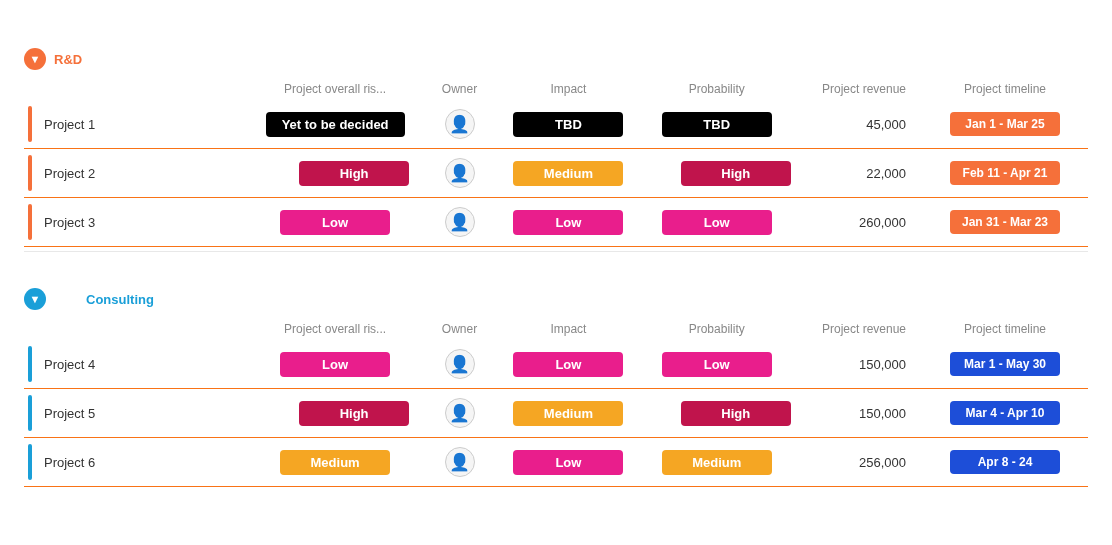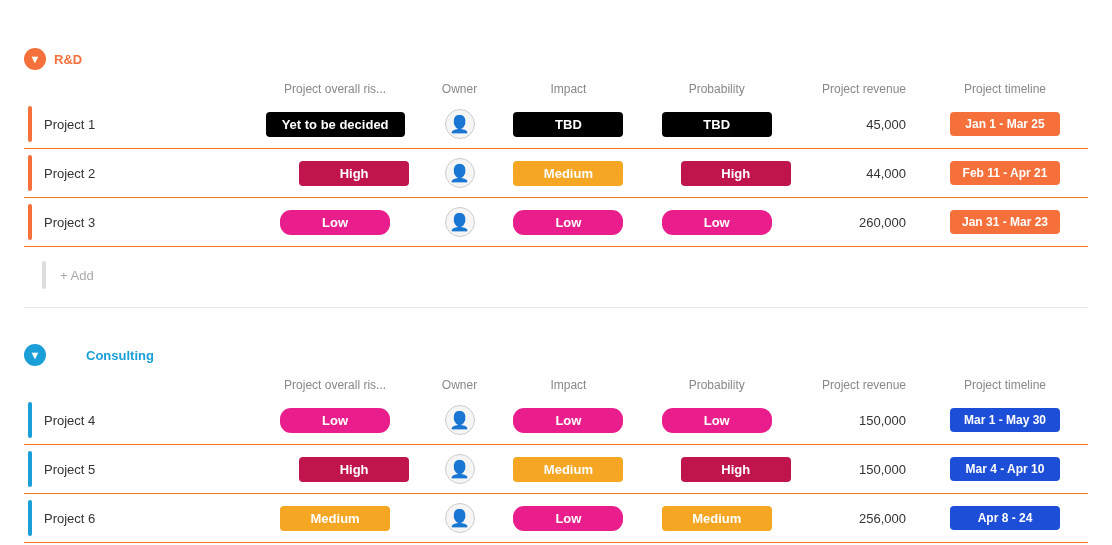--- a/index.html
+++ b/index.html
@@ -86,21 +86,20 @@
     }
     .badge-yet {
       background: #000000;
     }
     .badge-high {
       background: #c0144c;
       margin-left: 38px;
     }
     .badge-low {
       background: #e91e8c;
-      border-radius: 11px;
     }
     .badge-medium {
       background: #f5a623;
     }
     .timeline-badge {
       display: inline-block;
       border-radius: 4px;
       padding: 5px 12px;
       font-size: 12px;
       font-weight: bold;
@@ -196,44 +195,36 @@
             <td class="col-project">
               <div class="row-left">
                 <div class="row-bar" style="background:#f5703a"></div>
                 <span class="project-name">Project 2</span>
               </div>
             </td>
             <td class="centered col-risk"><span class="badge badge-high">High</span></td>
             <td class="centered col-owner"><div class="owner-icon">👤</div></td>
             <td class="centered col-impact"><span class="badge badge-medium">Medium</span></td>
             <td class="centered col-prob"><span class="badge badge-high">High</span></td>
-            <td class="revenue col-revenue">44,000</td>
+            <td class="revenue col-revenue">22,000</td>
             <td class="centered col-timeline"><span class="timeline-badge timeline-orange">Feb 11 - Apr 21</span></td>
           </tr>
           <tr class="table-row">
             <td class="col-project">
               <div class="row-left">
                 <div class="row-bar" style="background:#f5703a"></div>
                 <span class="project-name">Project 3</span>
               </div>
             </td>
             <td class="centered col-risk"><span class="badge badge-low">Low</span></td>
             <td class="centered col-owner"><div class="owner-icon">👤</div></td>
             <td class="centered col-impact"><span class="badge badge-low">Low</span></td>
             <td class="centered col-prob"><span class="badge badge-low">Low</span></td>
             <td class="revenue col-revenue">260,000</td>
             <td class="centered col-timeline"><span class="timeline-badge timeline-orange">Jan 31 - Mar 23</span></td>
-          </tr>
-          <tr>
-            <td colspan="7">
-              <div class="add-row">
-                <div style="width:4px;height:28px;background:#ddd;border-radius:2px;margin-right:10px;"></div>
-                <span>+ Add</span>
-              </div>
-            </td>
           </tr>
         </tbody>
       </table>
       <hr class="section-divider">
     </div>
     <div class="section">
       <div class="section-header">
         <span style="display: inline-flex; align-items: center; justify-content: center; width: 22px; height: 22px; background: rgb(26, 159, 216); border-radius: 50%; color: rgb(255, 255, 255); font-size: 11px; cursor: pointer;">▼</span>
         <span class="section-title" style="color: rgb(26, 159, 216); margin-left: 32px;">Consulting</span>
       </div>

